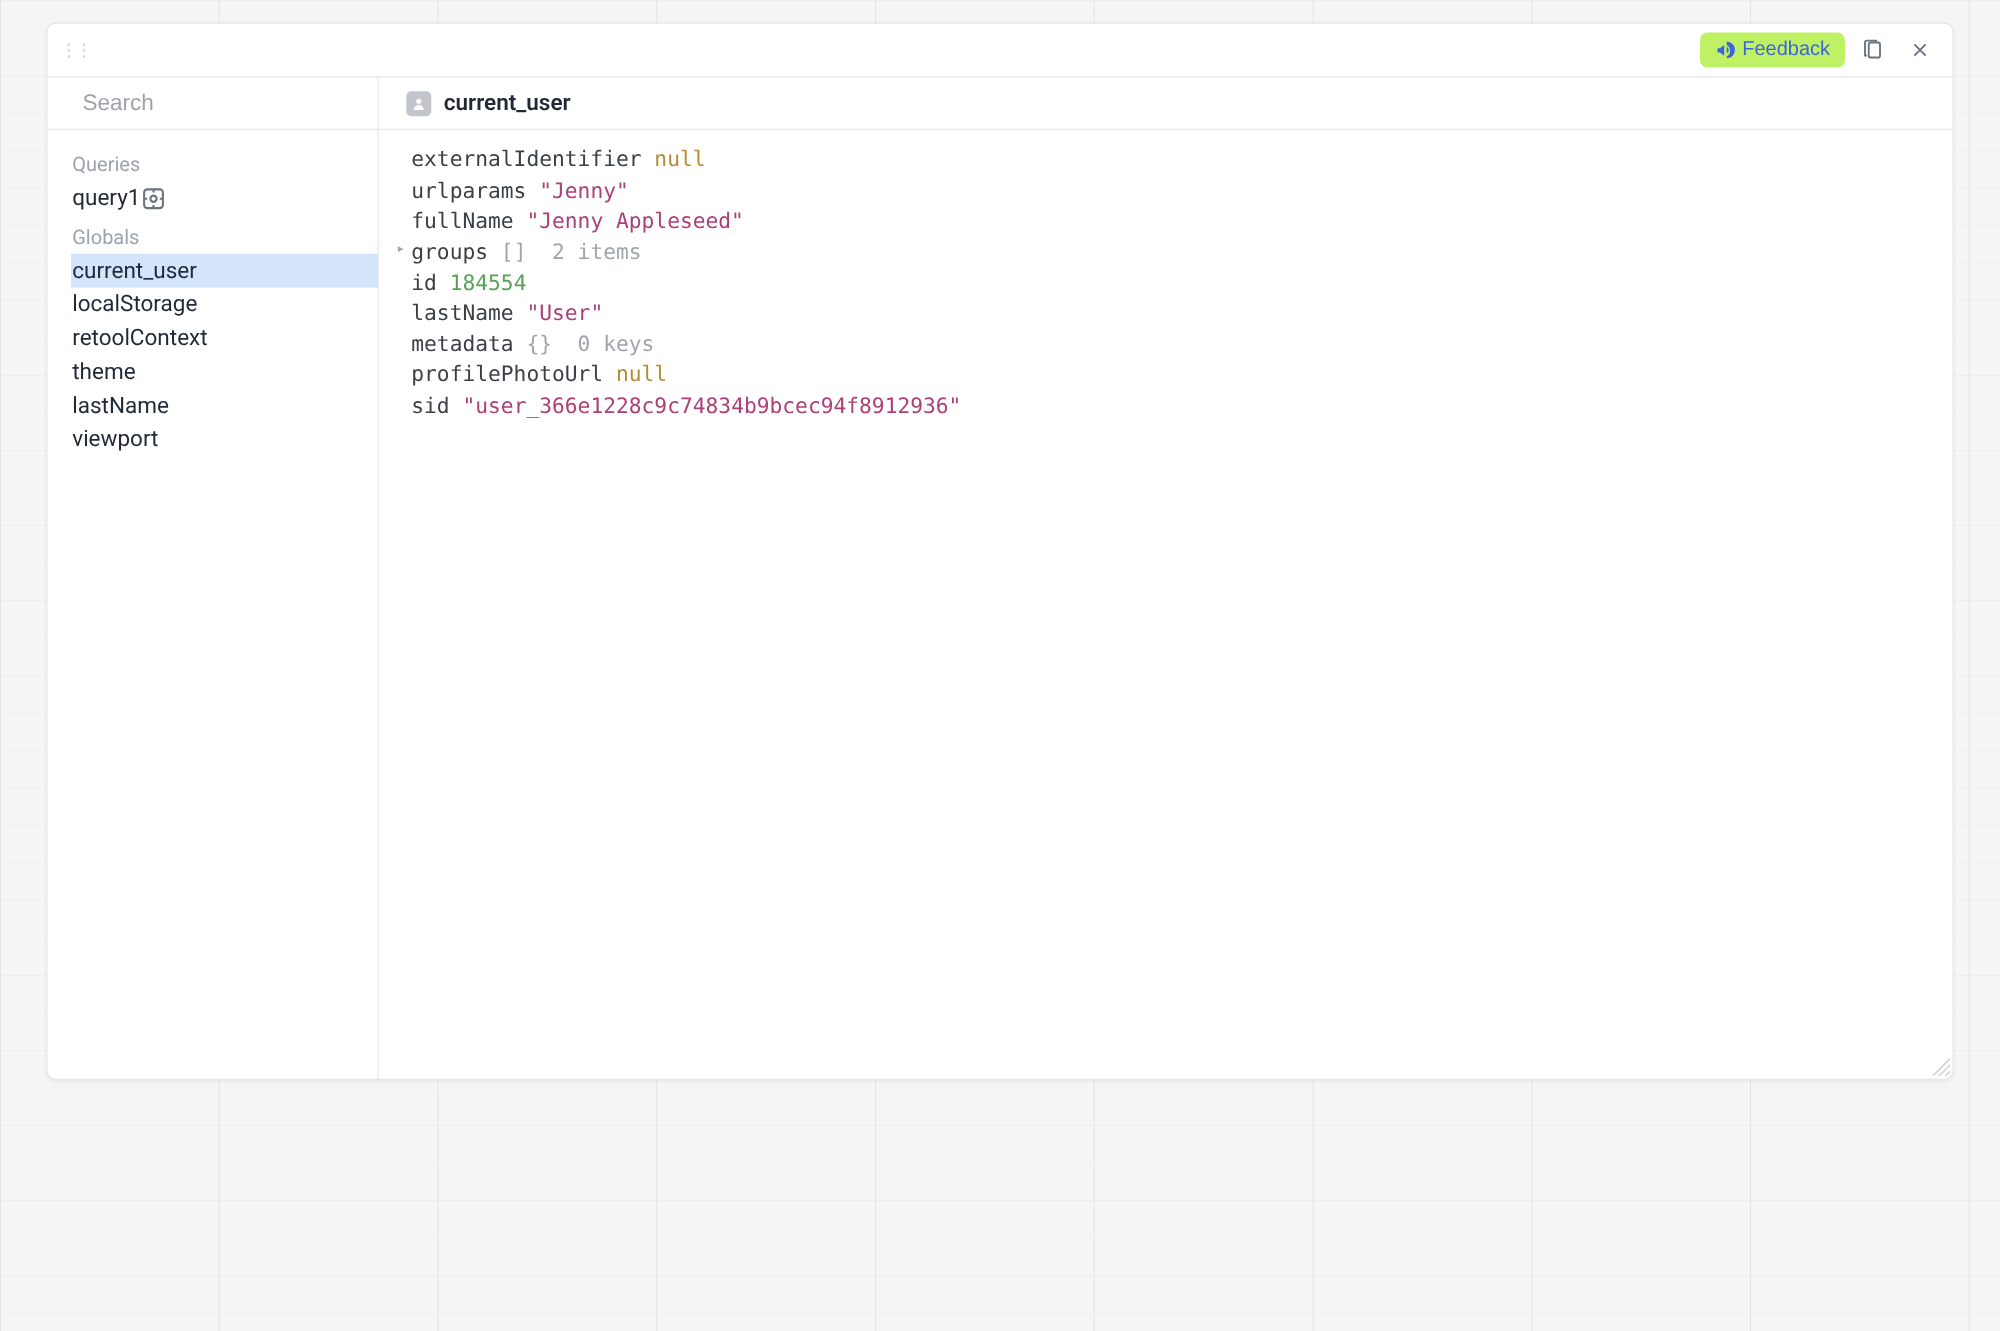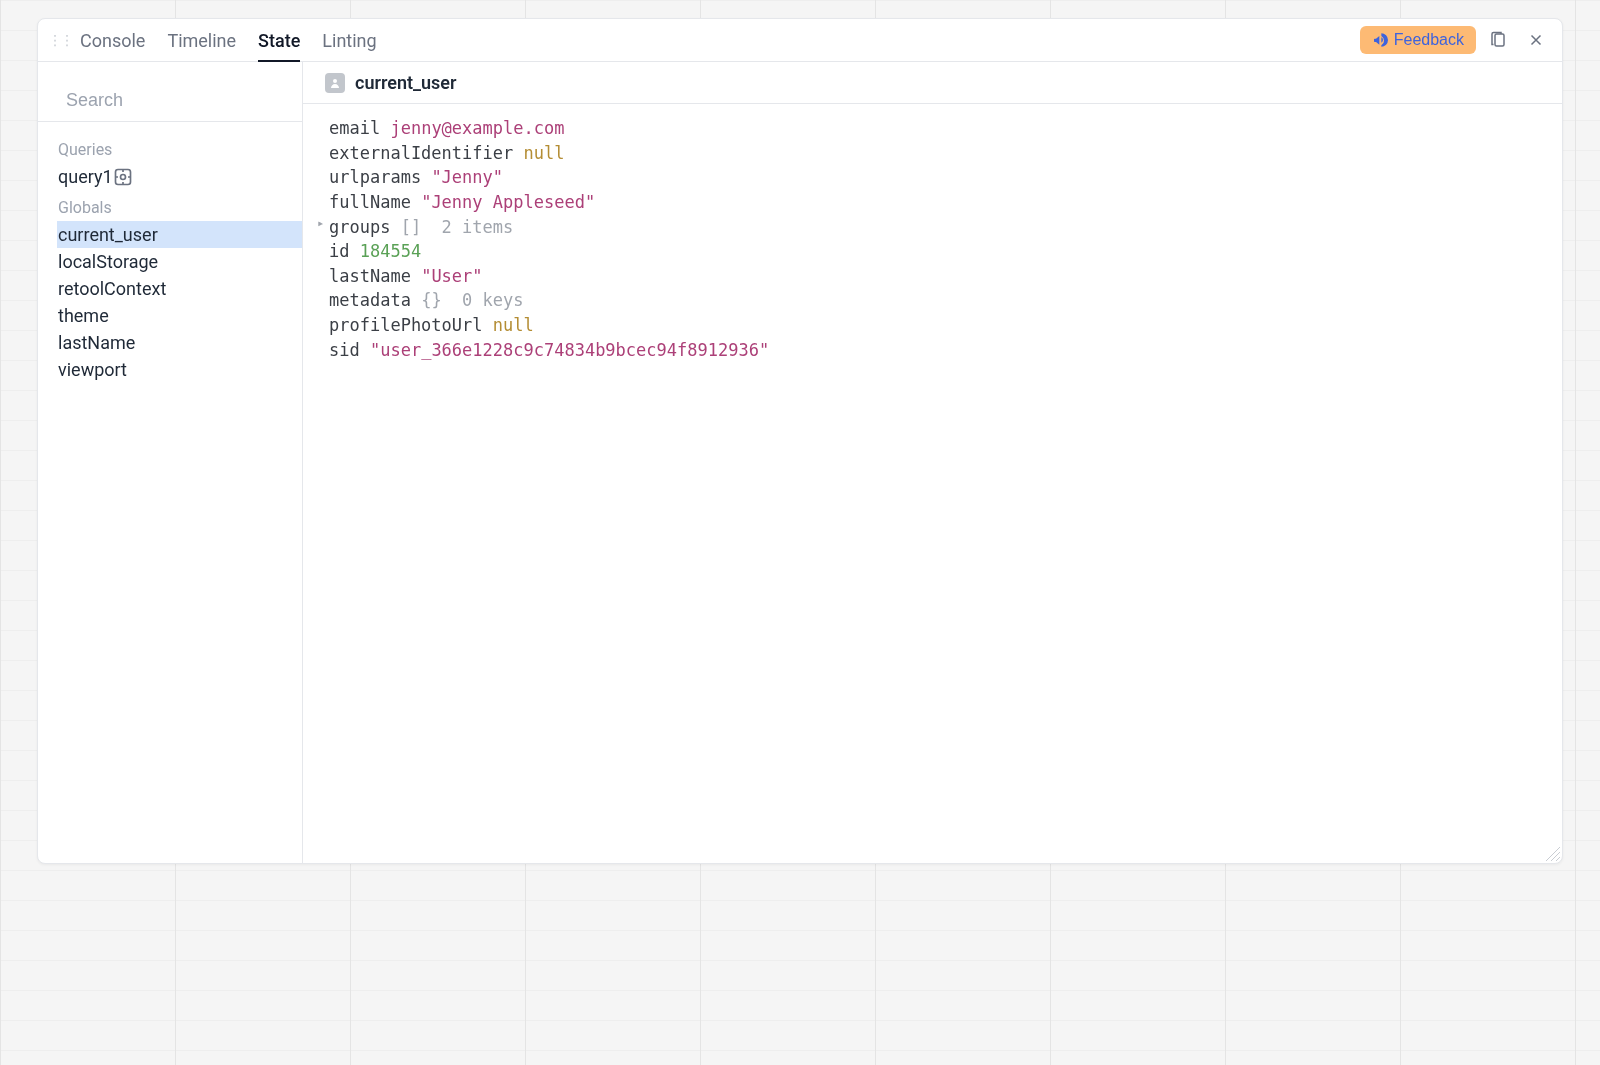--- a/index.html
+++ b/index.html
@@ -73,21 +73,21 @@
       left: 0;
       right: 0;
       height: 2px;
       background: #111827;
     }
     .toolbar-spacer { flex: 1; }
     .feedback-btn {
       display: flex;
       align-items: center;
       gap: 6px;
-      background: #fdba74;
+      background: #bef264;
       color: #3e63dd;
       border: none;
       border-radius: 6px;
       padding: 5px 12px;
       font-size: 16px;
       font-weight: 500;
       cursor: pointer;
     }
     .icon-btn {
       width: 32px;
@@ -119,21 +119,20 @@
       padding: 10px 18px;
       gap: 10px;
       border-bottom: 1px solid #e5e7eb;
     }
     .search-row input {
       border: none;
       outline: none;
       font-size: 18px;
       flex: 1;
       color: #7f1d1d;
-      margin-top: 18px;
     }
     .search-row input::placeholder { color: #9ca3af; }
     .sidebar-list {
       padding: 10px 1px;
       overflow-y: auto;
       margin-left: 19px;
     }
     .group-label {
       font-size: 16px;
       color: #9ca3af;
@@ -215,26 +214,20 @@
     }
   </style>
 </head>
 <body>
 
 <div class="bg-grid"></div>
 
 <div class="panel">
   <div class="toolbar">
     <span class="drag-handle">⋮⋮</span>
-    <div class="tabs">
-        <div class="tab">Console</div>
-        <div class="tab">Timeline</div>
-        <div class="tab active">State</div>
-        <div class="tab">Linting</div>
-      </div>
     <div class="toolbar-spacer"></div>
     <button class="feedback-btn">
       <svg width="16" height="16" viewBox="0 0 24 24" fill="currentColor">
           <path d="M3 10v4a1 1 0 001 1h2l5 4V6l-5 4H4a1 1 0 00-1 1zm13.5 2a4.5 4.5 0 00-2.5-4v8a4.5 4.5 0 002.5-4zm-2.5-8v2.06A8 8 0 0114 20v2a10 10 0 000-20z"></path>
         </svg>
       <span>Feedback</span>
     </button>
     <button class="icon-btn">
       <svg width="18" height="18" viewBox="0 0 24 24" fill="none" stroke="currentColor" stroke-width="2">
           <rect x="8" y="4" width="12" height="16" rx="2"></rect>
@@ -295,21 +288,20 @@
       <div class="main-header">
         <span class="user-block-icon">
           <svg width="12" height="12" viewBox="0 0 24 24" fill="#ffffff">
               <circle cx="12" cy="8" r="4"></circle>
               <path d="M4 22c0-4.4 3.6-8 8-8s8 3.6 8 8"></path>
             </svg>
         </span>
         <span class="main-title">current_user</span>
       </div>
       <div class="props">
-          <div class="prop-row"><span class="key">email</span> <span class="string">jenny@example.com</span></div>
           <div class="prop-row"><span class="key">externalIdentifier</span> <span class="nullish">null</span></div>
           <div class="prop-row"><span class="key">urlparams</span> <span class="string">"Jenny"</span></div>
           <div class="prop-row"><span class="key">fullName</span> <span class="string">"Jenny Appleseed"</span></div>
           <div class="prop-row"><span class="chevron">▸</span><span class="key">groups</span> <span class="faded">[]  2 items</span></div>
           <div class="prop-row"><span class="key">id</span> <span class="number">184554</span></div>
           <div class="prop-row"><span class="key">lastName</span> <span class="string">"User"</span></div>
           <div class="prop-row"><span class="key">metadata</span> <span class="faded">{}  0 keys</span></div>
           <div class="prop-row"><span class="key">profilePhotoUrl</span> <span class="nullish">null</span></div>
           <div class="prop-row"><span class="key">sid</span> <span class="string">"user_366e1228c9c74834b9bcec94f8912936"</span></div>
         </div>

